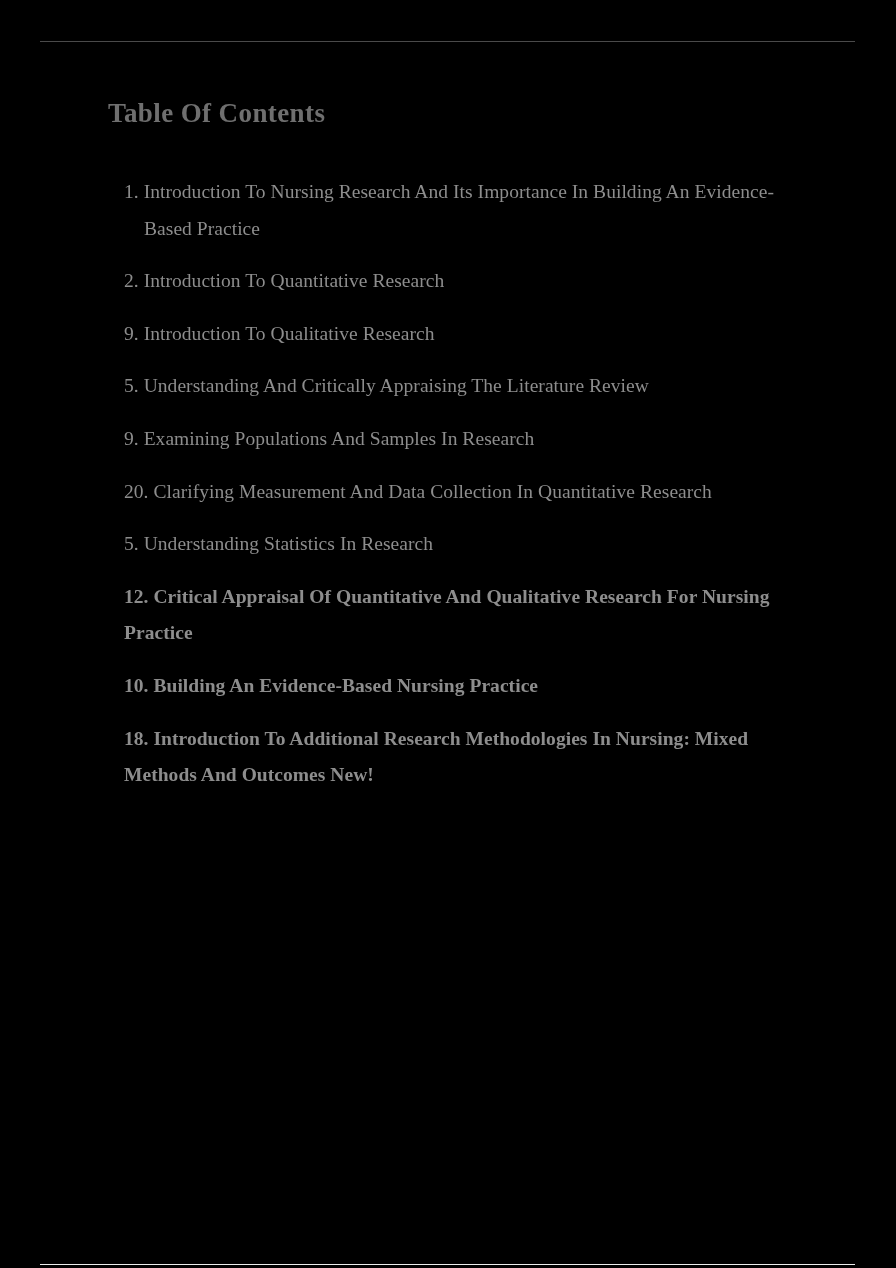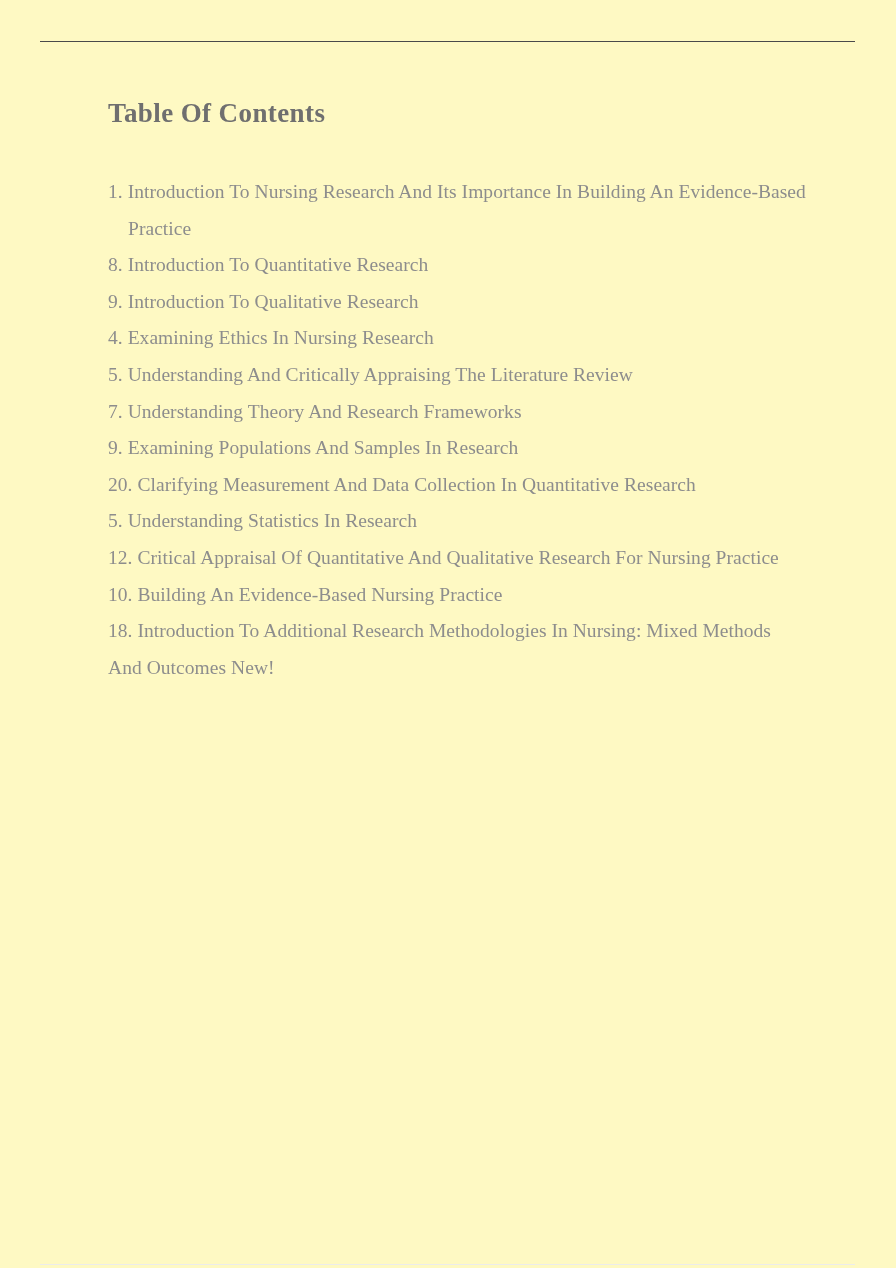--- a/index.html
+++ b/index.html
@@ -14,21 +14,21 @@
     font-family: "Liberation Serif", "DejaVu Serif", serif;
     overflow: hidden;
   }
 
   .page {
     position: absolute;
     left: 0;
     top: 0;
     width: 896px;
     height: 1268px;
-    background: #fef9c3;
+    background: #000000;
   }
 
   
   .rule-top {
     position: absolute;
     left: 40px;
     top: 41px;
     width: 815px;
     height: 0;
     border-top: 1.6px solid #4a4a4a;
@@ -70,54 +70,53 @@
     margin-top: 44px;
   }
 
   .toc-item {
     font-family: "Liberation Serif", "DejaVu Serif", serif;
     font-size: 19.5px;
     color: #8d8d8d;
     line-height: 36.6px;
     letter-spacing: 0.05px;
     white-space: pre-wrap;
-    margin: 0;
+    margin: 16px;
     padding: 0;
   }
 
   
   .toc-item.indented-wrap {
     padding-left: 20px;
     text-indent: -20px;
   }
 
   
   .toc-item.flush-wrap {
     padding-left: 0;
     text-indent: 0;
+    font-weight: bold;
   }
 </style>
 </head>
 <body>
 
 <div class="page">
 
   <div class="rule-top"></div>
 
   <div class="content">
 
     <h1 class="toc-title">Table Of Contents</h1>
 
     <ul class="toc-list">
       <li class="toc-item indented-wrap">1. Introduction To Nursing Research And Its Importance In Building An Evidence-Based Practice</li>
-      <li class="toc-item indented-wrap">8. Introduction To Quantitative Research</li>
+      <li class="toc-item indented-wrap">2. Introduction To Quantitative Research</li>
       <li class="toc-item indented-wrap">9. Introduction To Qualitative Research</li>
-      <li class="toc-item indented-wrap">4. Examining Ethics In Nursing Research</li>
       <li class="toc-item indented-wrap">5. Understanding And Critically Appraising The Literature Review</li>
-      <li class="toc-item indented-wrap">7. Understanding Theory And Research Frameworks</li>
       <li class="toc-item indented-wrap">9. Examining Populations And Samples In Research</li>
       <li class="toc-item indented-wrap">20. Clarifying Measurement And Data Collection In Quantitative Research</li>
       <li class="toc-item indented-wrap">5. Understanding Statistics In Research</li>
       <li class="toc-item flush-wrap">12. Critical Appraisal Of Quantitative And Qualitative Research For Nursing Practice</li>
       <li class="toc-item flush-wrap">10. Building An Evidence-Based Nursing Practice</li>
       <li class="toc-item flush-wrap">18. Introduction To Additional Research Methodologies In Nursing: Mixed Methods And Outcomes New!</li>
     </ul>
 
   </div>
 

